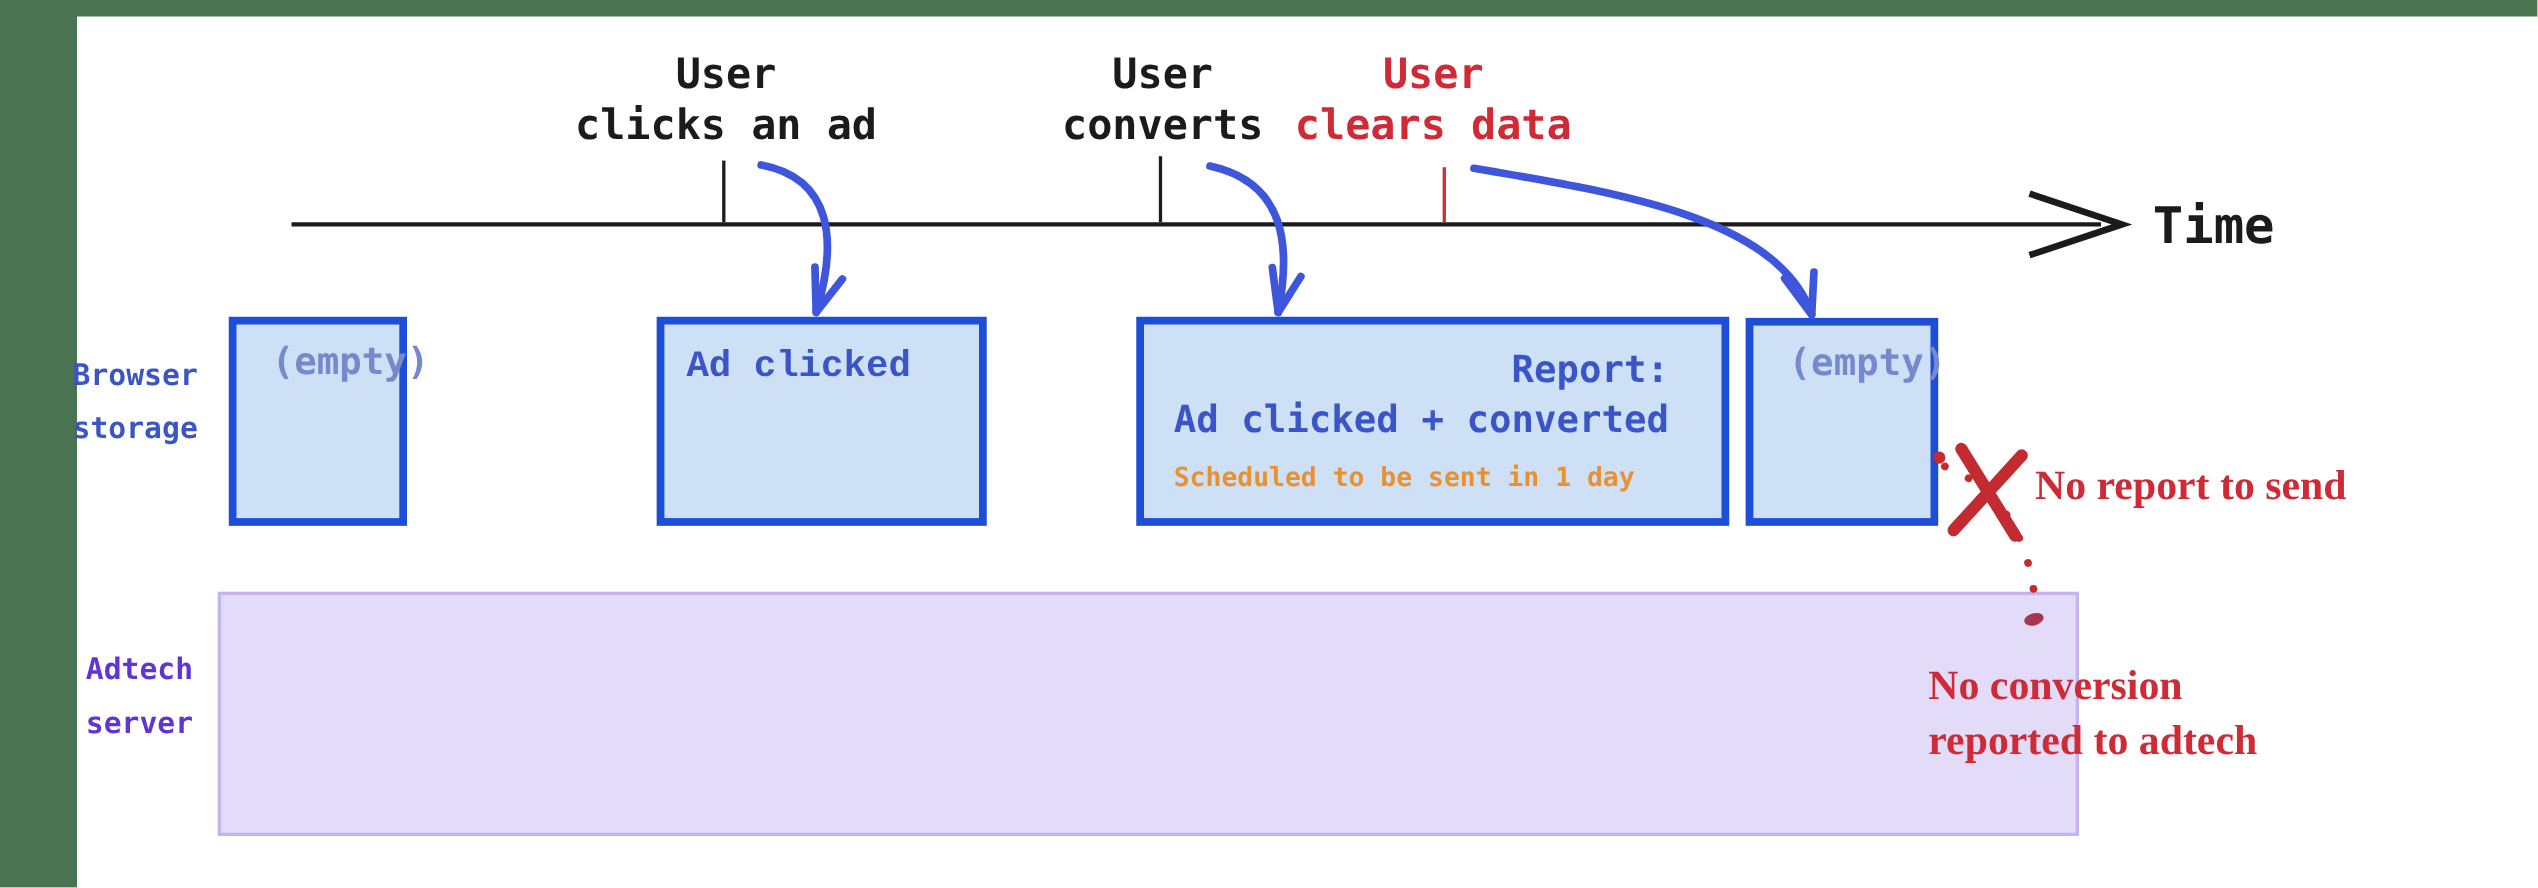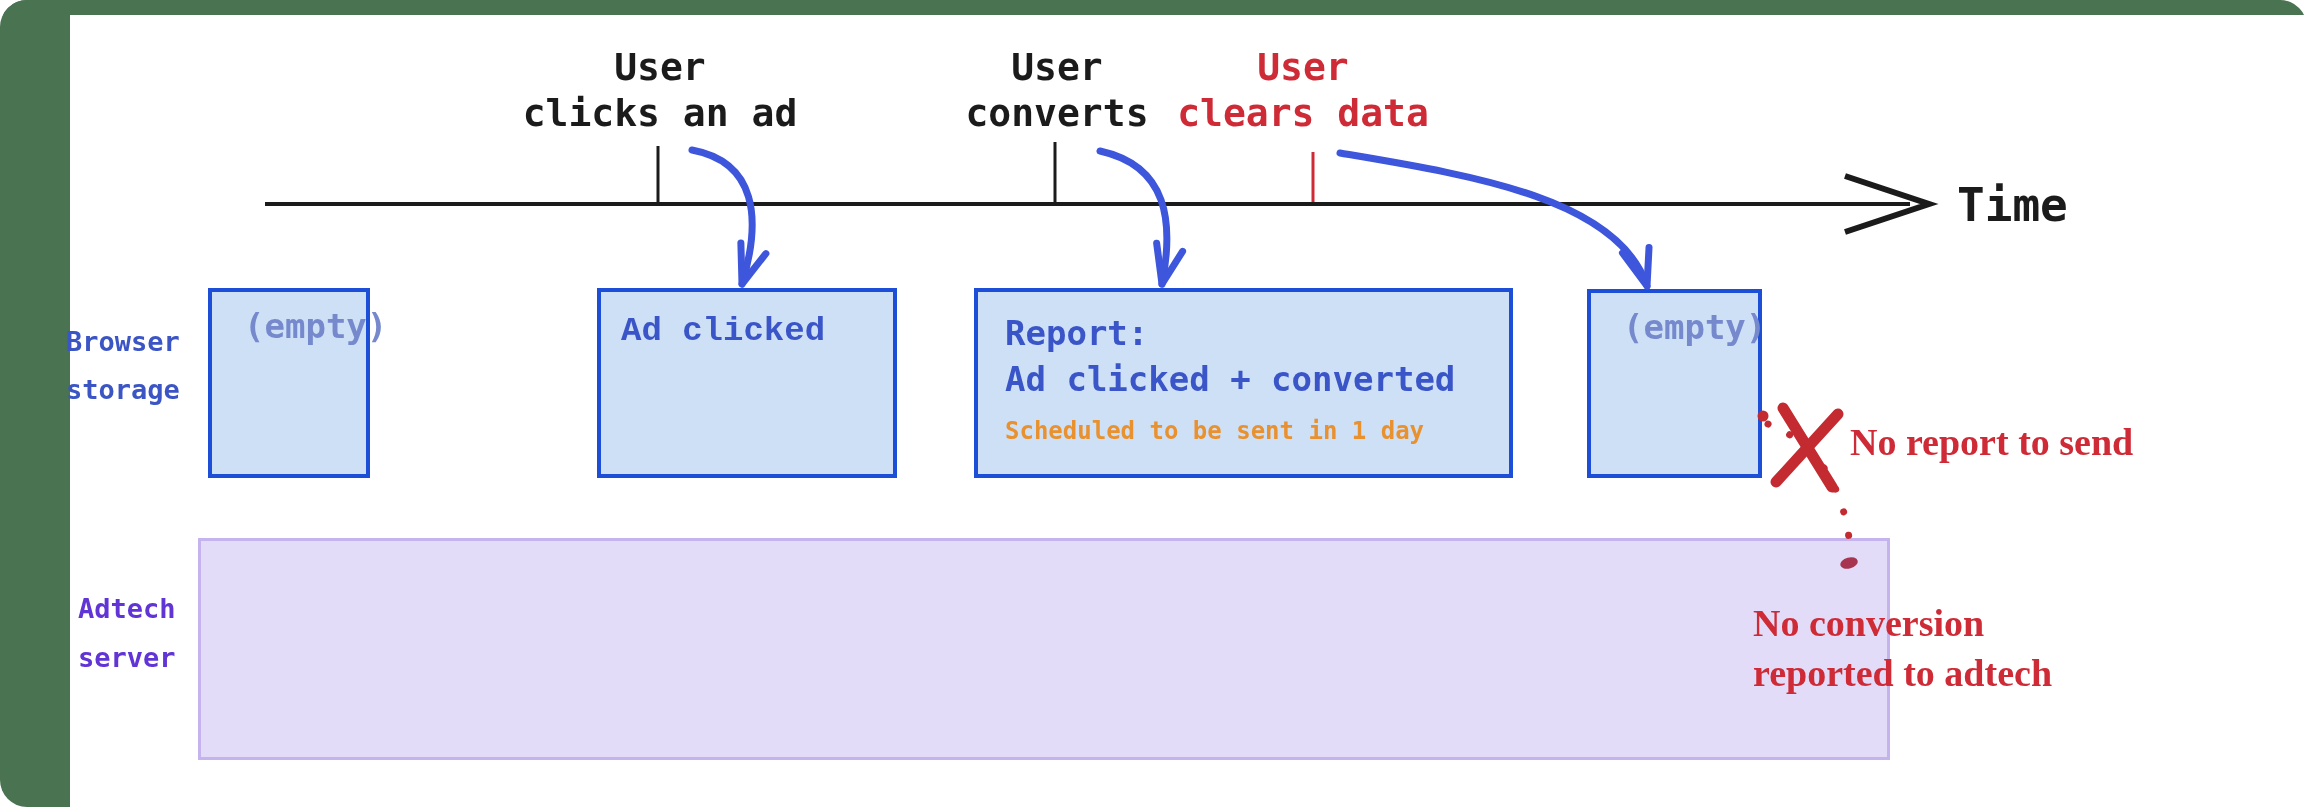--- a/index.html
+++ b/index.html
@@ -1,37 +1,37 @@
 <!DOCTYPE html>
 <html><head>
 <meta charset="utf-8">
 <style>
   html,body{margin:0;padding:0;background:#ffffff;}
   .slide{
     position:relative;width:2307px;height:807px;background:#ffffff;overflow:hidden;
-    font-family:"DejaVu Sans Mono","Liberation Mono",monospace;font-weight:bold;border-radius:27px;
+    font-family:"DejaVu Sans Mono","Liberation Mono",monospace;font-weight:bold;
   }
   .edge-top{position:absolute;left:0;top:0;width:2307px;height:15px;background:#4A7351;}
   .edge-left{position:absolute;left:0;top:0;width:70px;height:807px;background:#4A7351;}
 
   .event{position:absolute;width:420px;text-align:center;font-size:38px;line-height:46px;color:#1b1b1b;white-space:nowrap;}
   .event.red{color:#CE2B37;}
   .ev1{left:450px;top:44px;}
   .ev2{left:847px;top:44px;}
   .ev3{left:1093px;top:44px;}
   .time-label{position:absolute;left:1957px;top:182px;font-size:46px;line-height:46px;color:#1b1b1b;text-align:center;}
 
   .row-label{position:absolute;font-size:27px;line-height:48px;white-space:nowrap;}
   .row-label.browser{left:66px;top:318px;color:#3C55C4;}
   .row-label.adtech{left:78px;top:584px;color:#6134D6;line-height:49px;text-align:right;}
 
-  .bbox{position:absolute;box-sizing:border-box;background:#CDE0F6;border:4px solid #1d4ed8;top:288px;height:190px;padding-left:32px;}
+  .bbox{position:absolute;box-sizing:border-box;background:#CDE0F6;border:7px solid #1d4ed8;top:288px;height:190px;padding-left:32px;}
   .box1{left:208px;width:162px;text-align:center;}
   .box2{left:597px;width:300px;}
-  .box3{left:974px;width:539px;}
+  .box3{left:1033px;width:539px;text-align:right;}
   .box4{left:1587px;width:175px;top:289px;height:189px;text-align:center;}
   .empty-text{display:inline-block;margin-top:14px;font-size:34px;line-height:40px;color:#7689CD;}
   .box2 .box-text{position:absolute;left:20px;top:18px;font-size:34px;line-height:42px;color:#3A55C8;white-space:nowrap;font-family:Liberation Mono, monospace;}
   .box3 .box-title{position:absolute;left:27px;top:18px;font-size:34px;line-height:46px;color:#3A55C8;white-space:nowrap;}
   .box3 .box-note{position:absolute;left:27px;top:122px;font-size:24px;line-height:34px;color:#E9912F;white-space:nowrap;}
 
   .purple-box{position:absolute;left:198px;top:538px;width:1692px;height:222px;box-sizing:border-box;
     background:#E3DCF8;border:3px solid #C4B3EC;}
 
   .red-note{position:absolute;color:#CE2B37;font-size:38px;white-space:nowrap;font-family:Liberation Serif, serif;}

